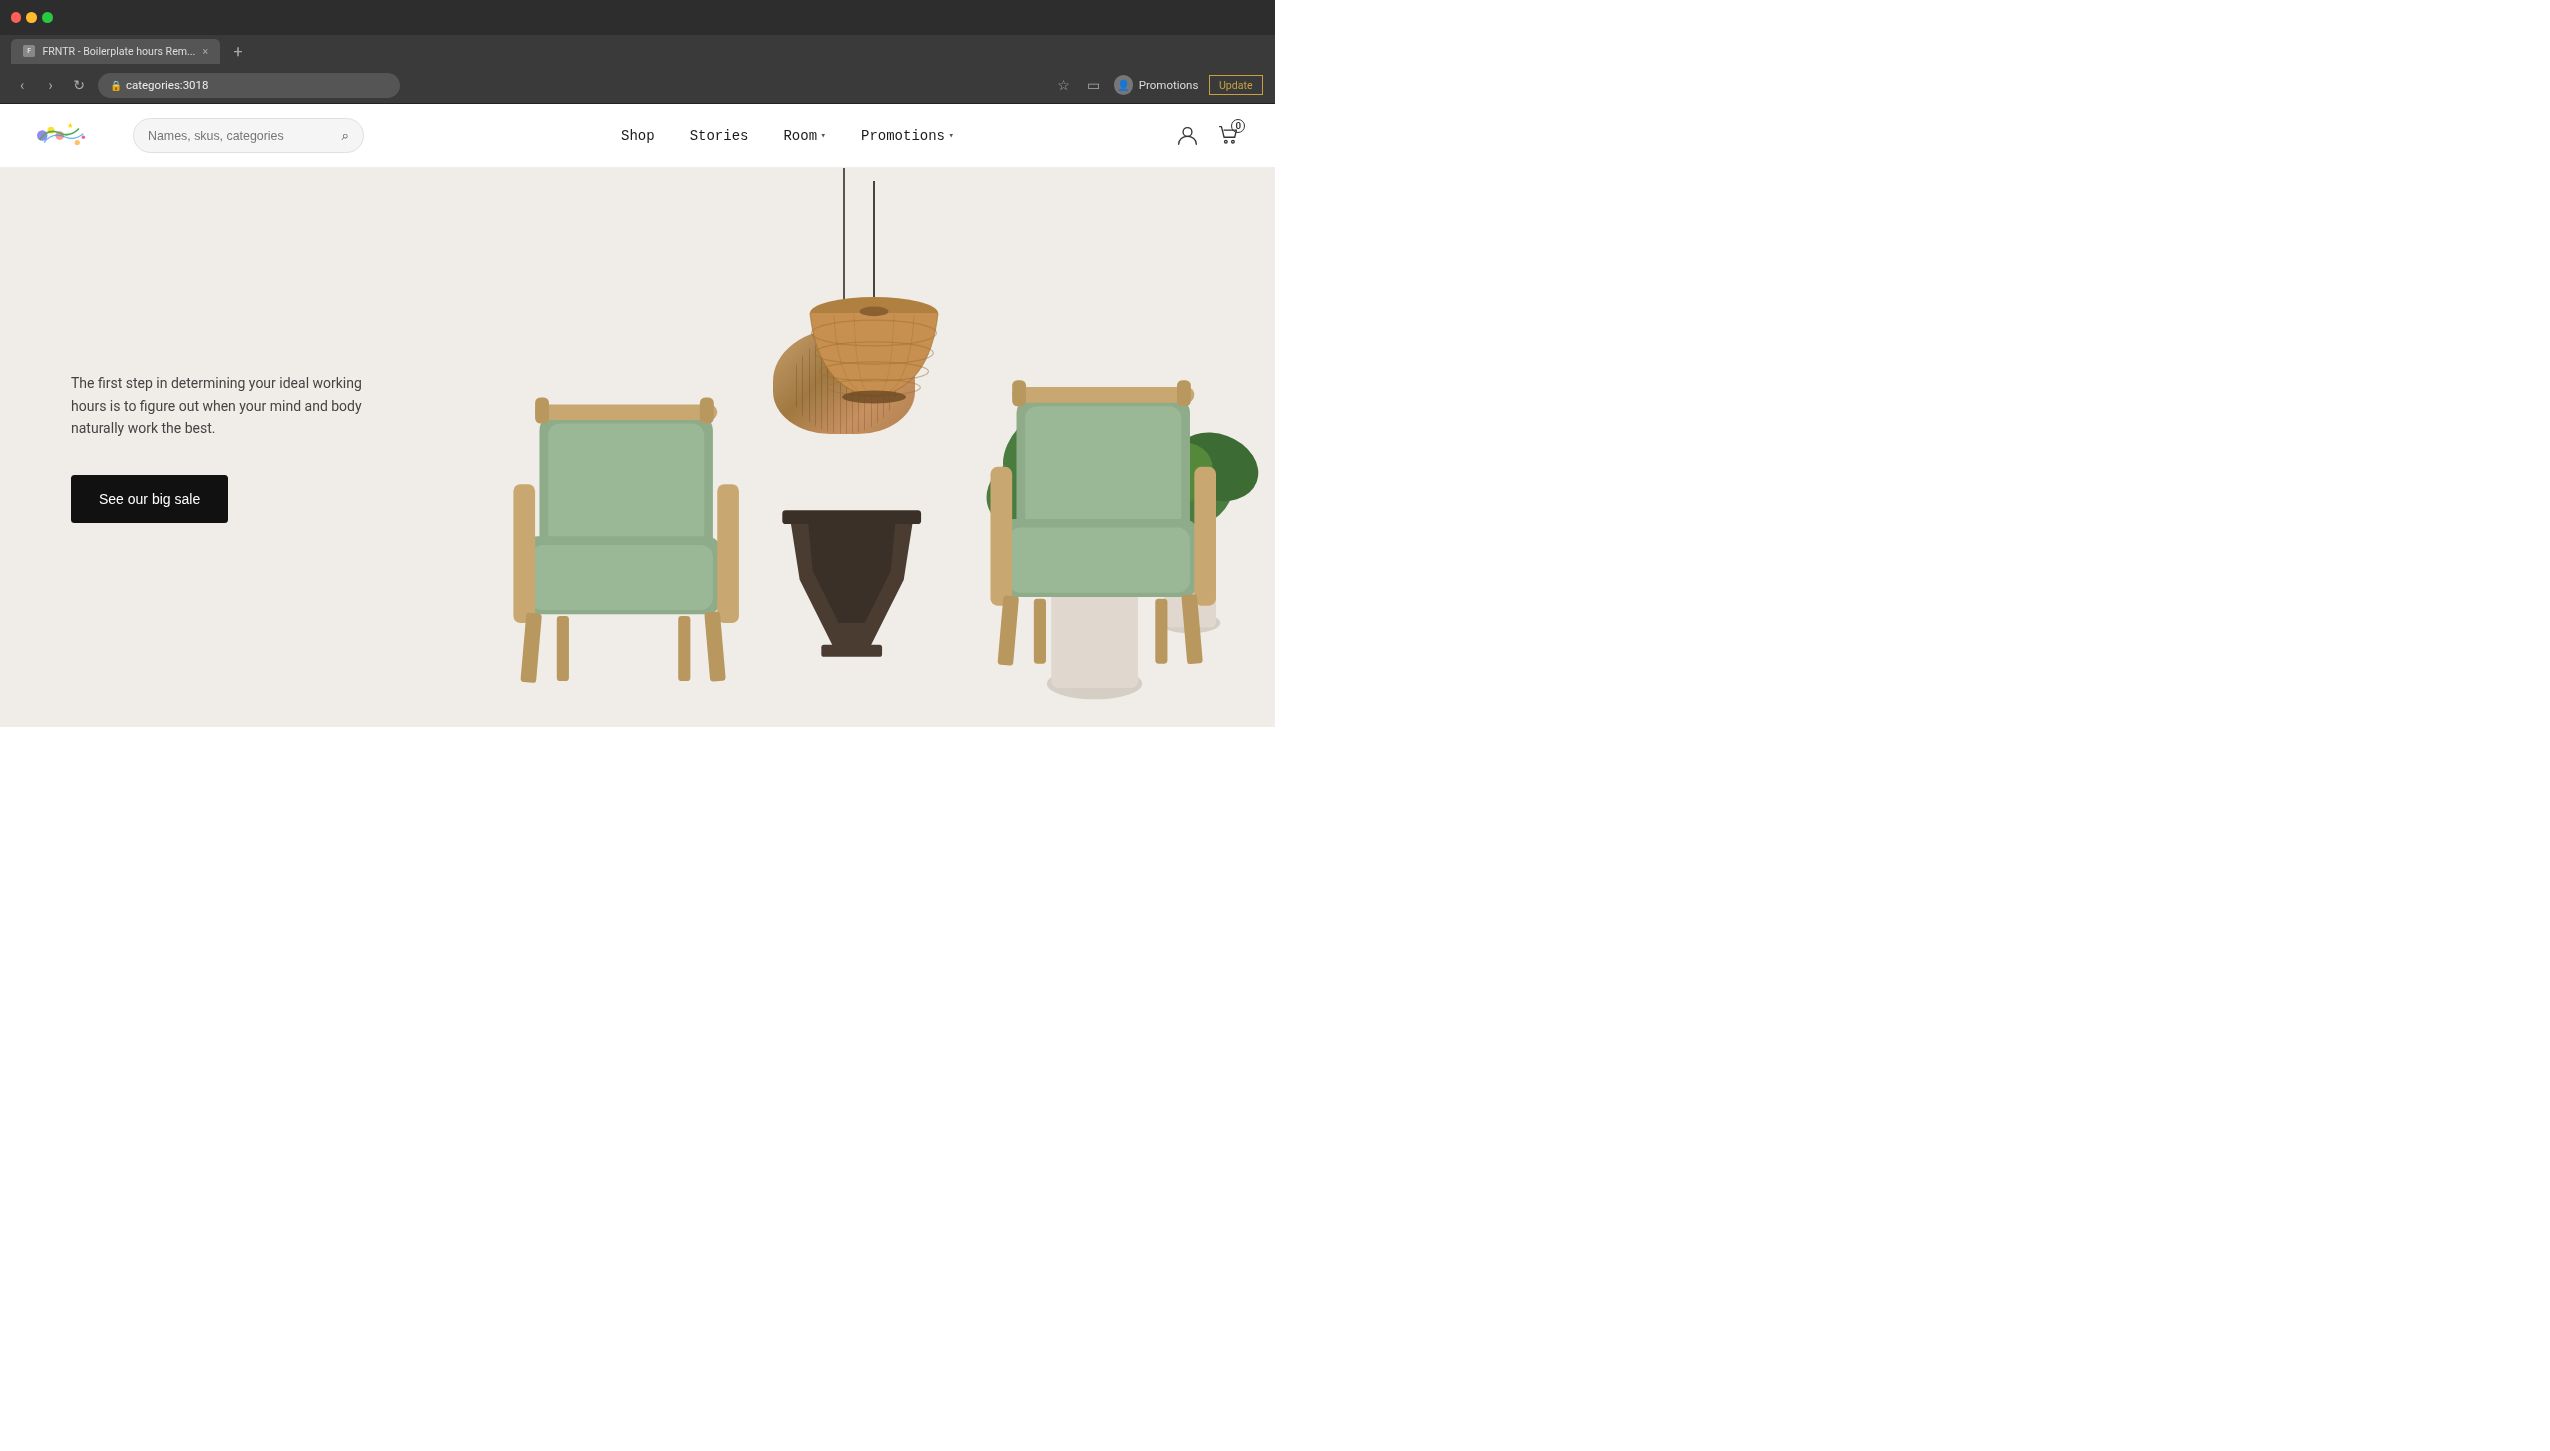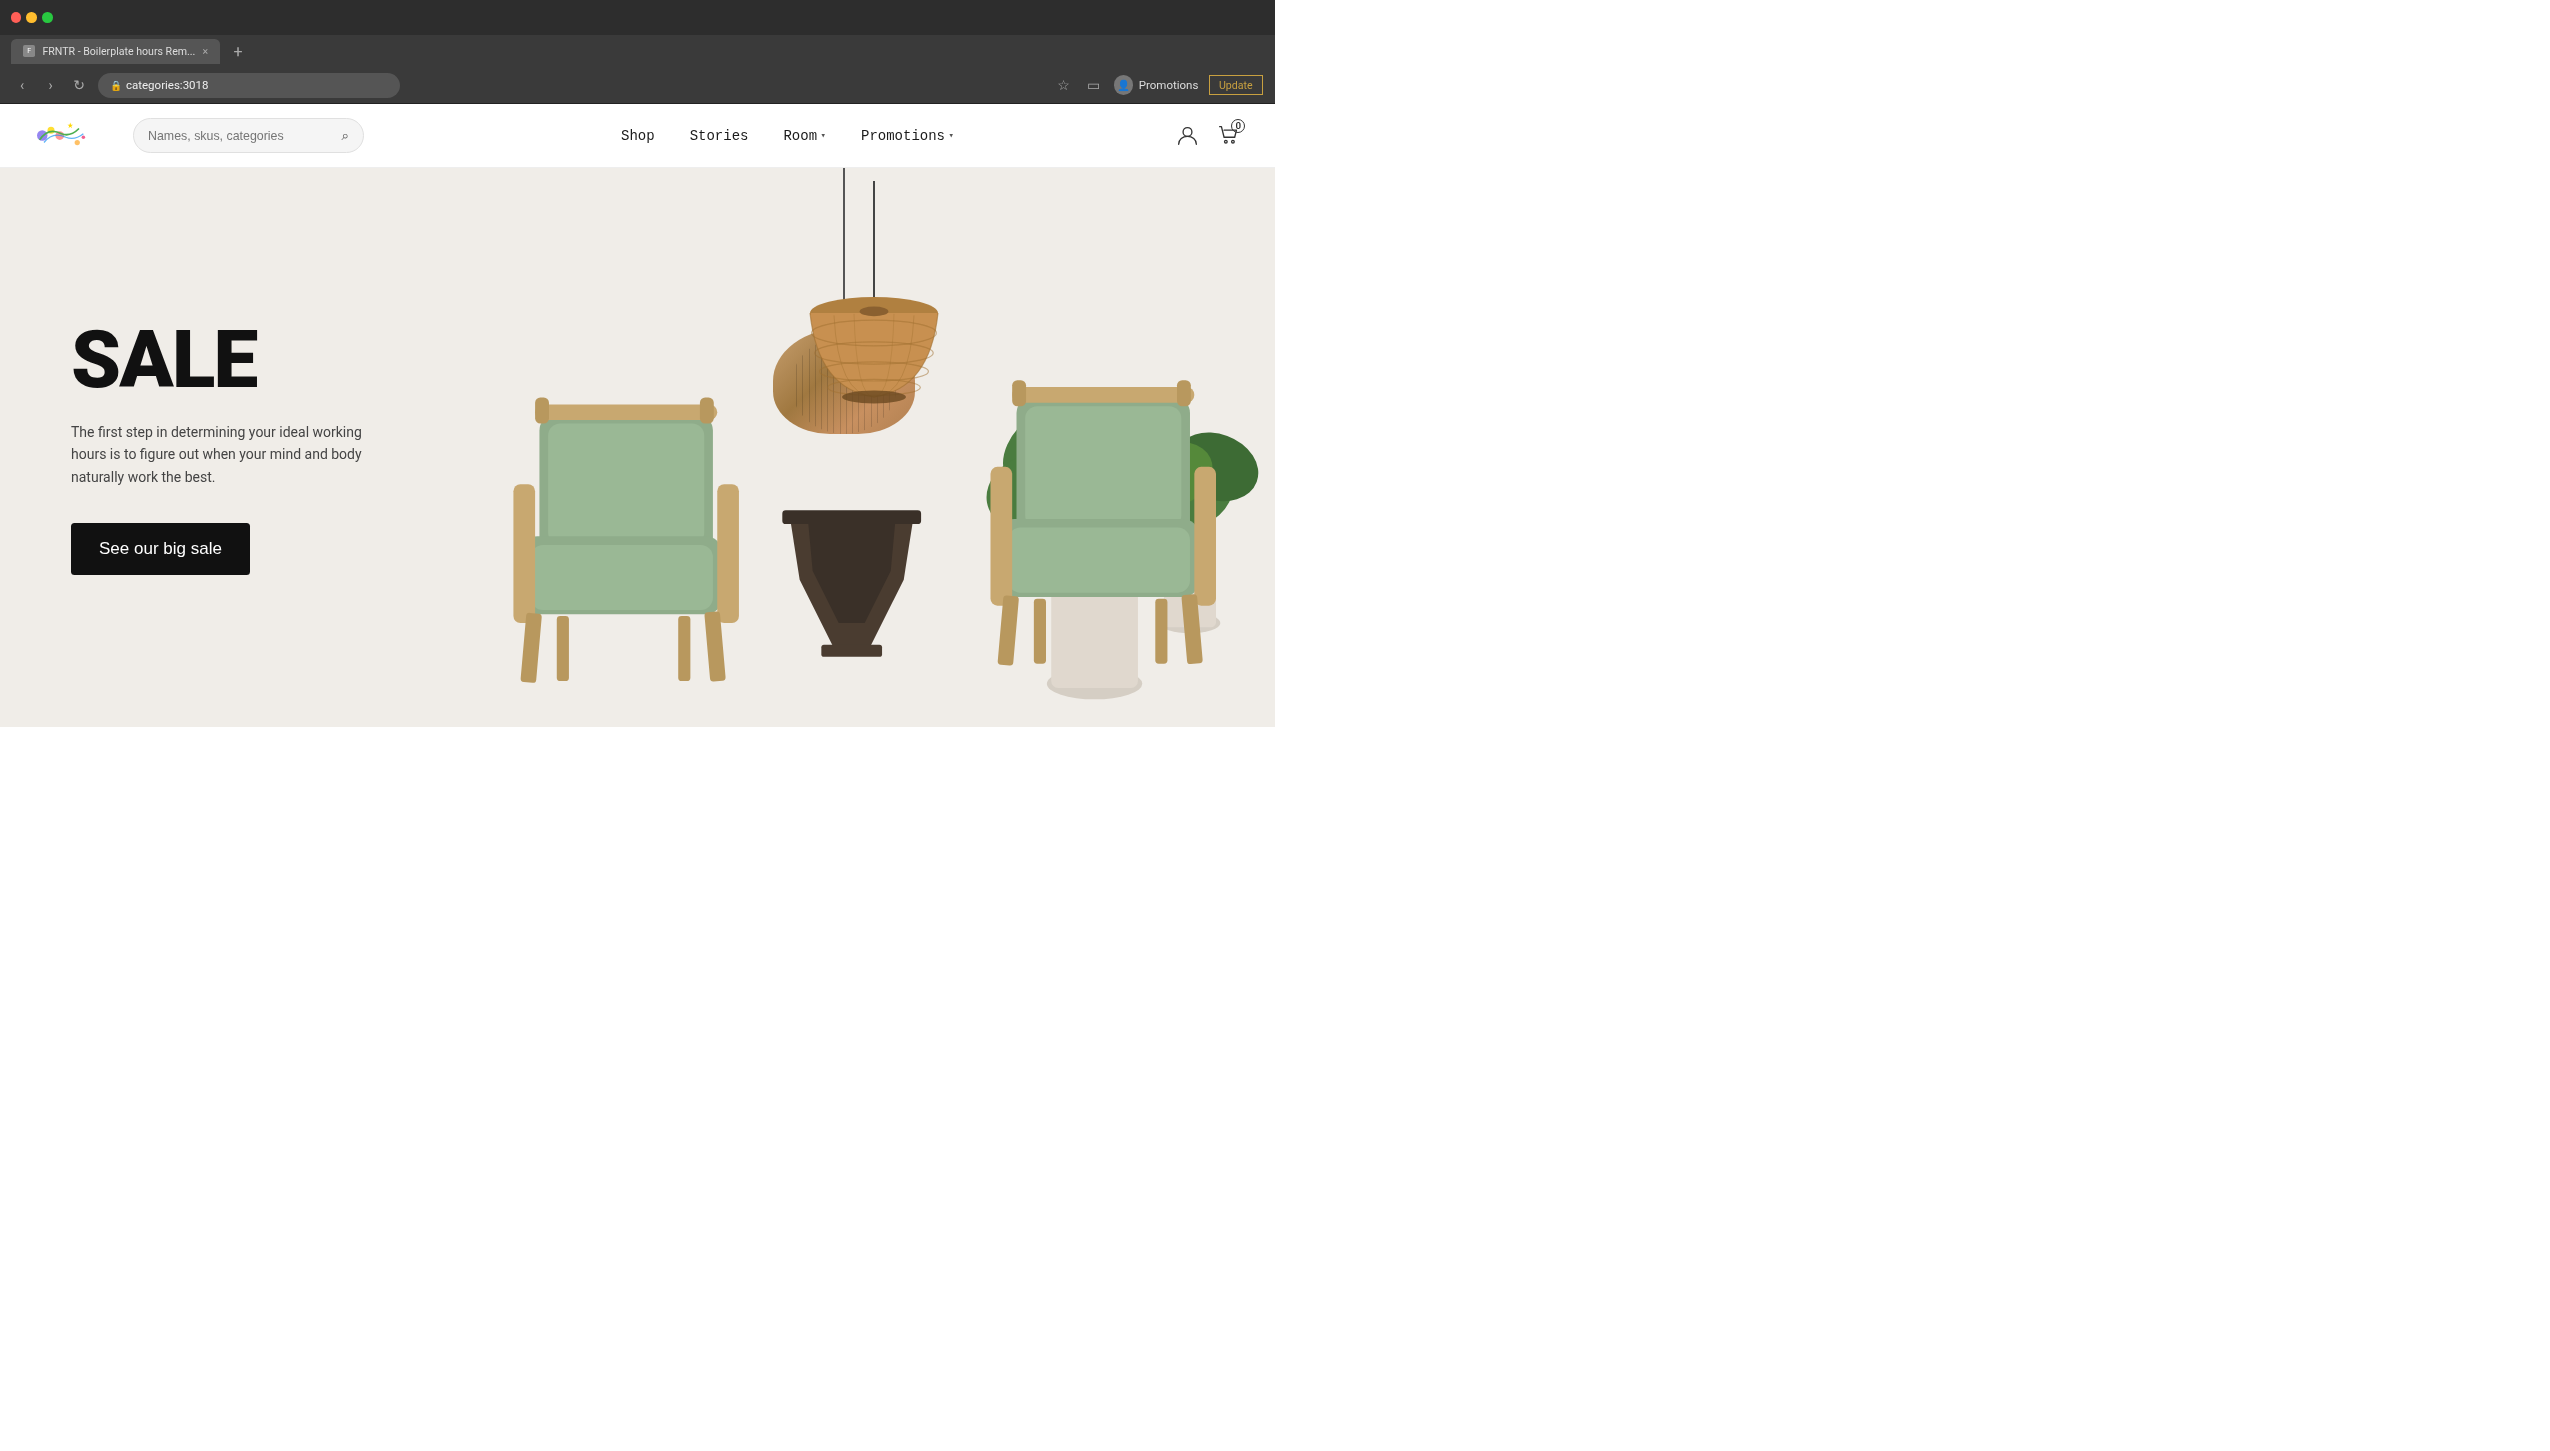--- a/index.html
+++ b/index.html
@@ -279,21 +279,21 @@
       line-height: 1.6;
       margin-bottom: 35px;
       max-width: 337px;
     }
     .hero-cta {
       background: #111;
       color: #fff;
       border: none;
       border-radius: 3.5px;
       padding: 16px 28px;
-      font-size: 17px;
+      font-size: 14px;
       font-weight: 500;
       cursor: pointer;
       display: inline-block;
     }
 
     
     .hero-image-area {
       position: absolute;
       right: 0;
       top: 0;
@@ -444,21 +444,20 @@
           <circle cx="10" cy="20" r="1.5" stroke="#333" stroke-width="1.5"></circle>
           <circle cx="18" cy="20" r="1.5" stroke="#333" stroke-width="1.5"></circle>
         </svg>
         <span class="cart-badge">0</span>
       </div>
     </div>
   </nav>
 
   <section class="hero">
     <div class="hero-content">
-      <h1 class="hero-title">SALE</h1>
       <p class="hero-subtitle">The first step in determining your ideal working hours is to figure out when your mind and body naturally work the best.</p>
       <button class="hero-cta">See our big sale</button>
     </div>
 
     <div class="hero-image-area">
       <div class="furniture-scene">
 
         <div class="pendant-lamp" style="left: 48%; top: 0;">
           <div class="lamp-cord"></div>
           <div class="lamp-shade"></div>

